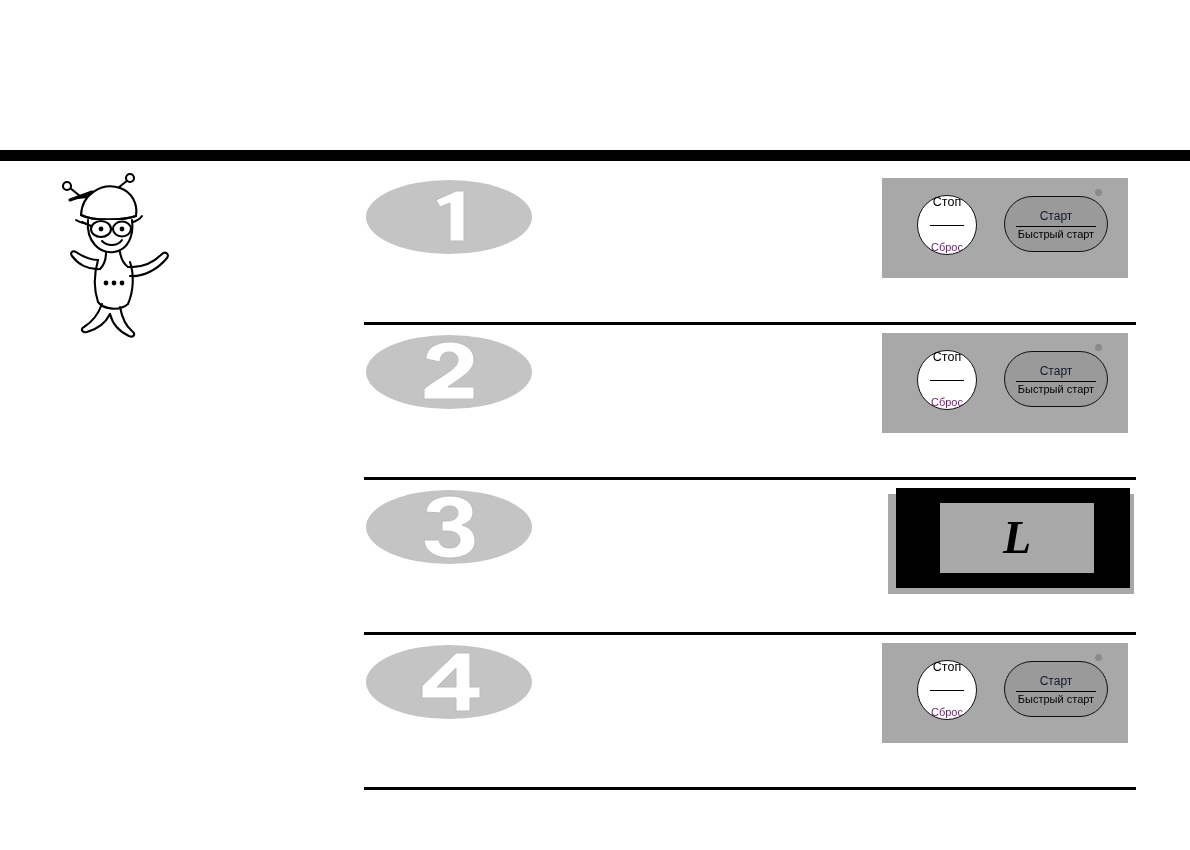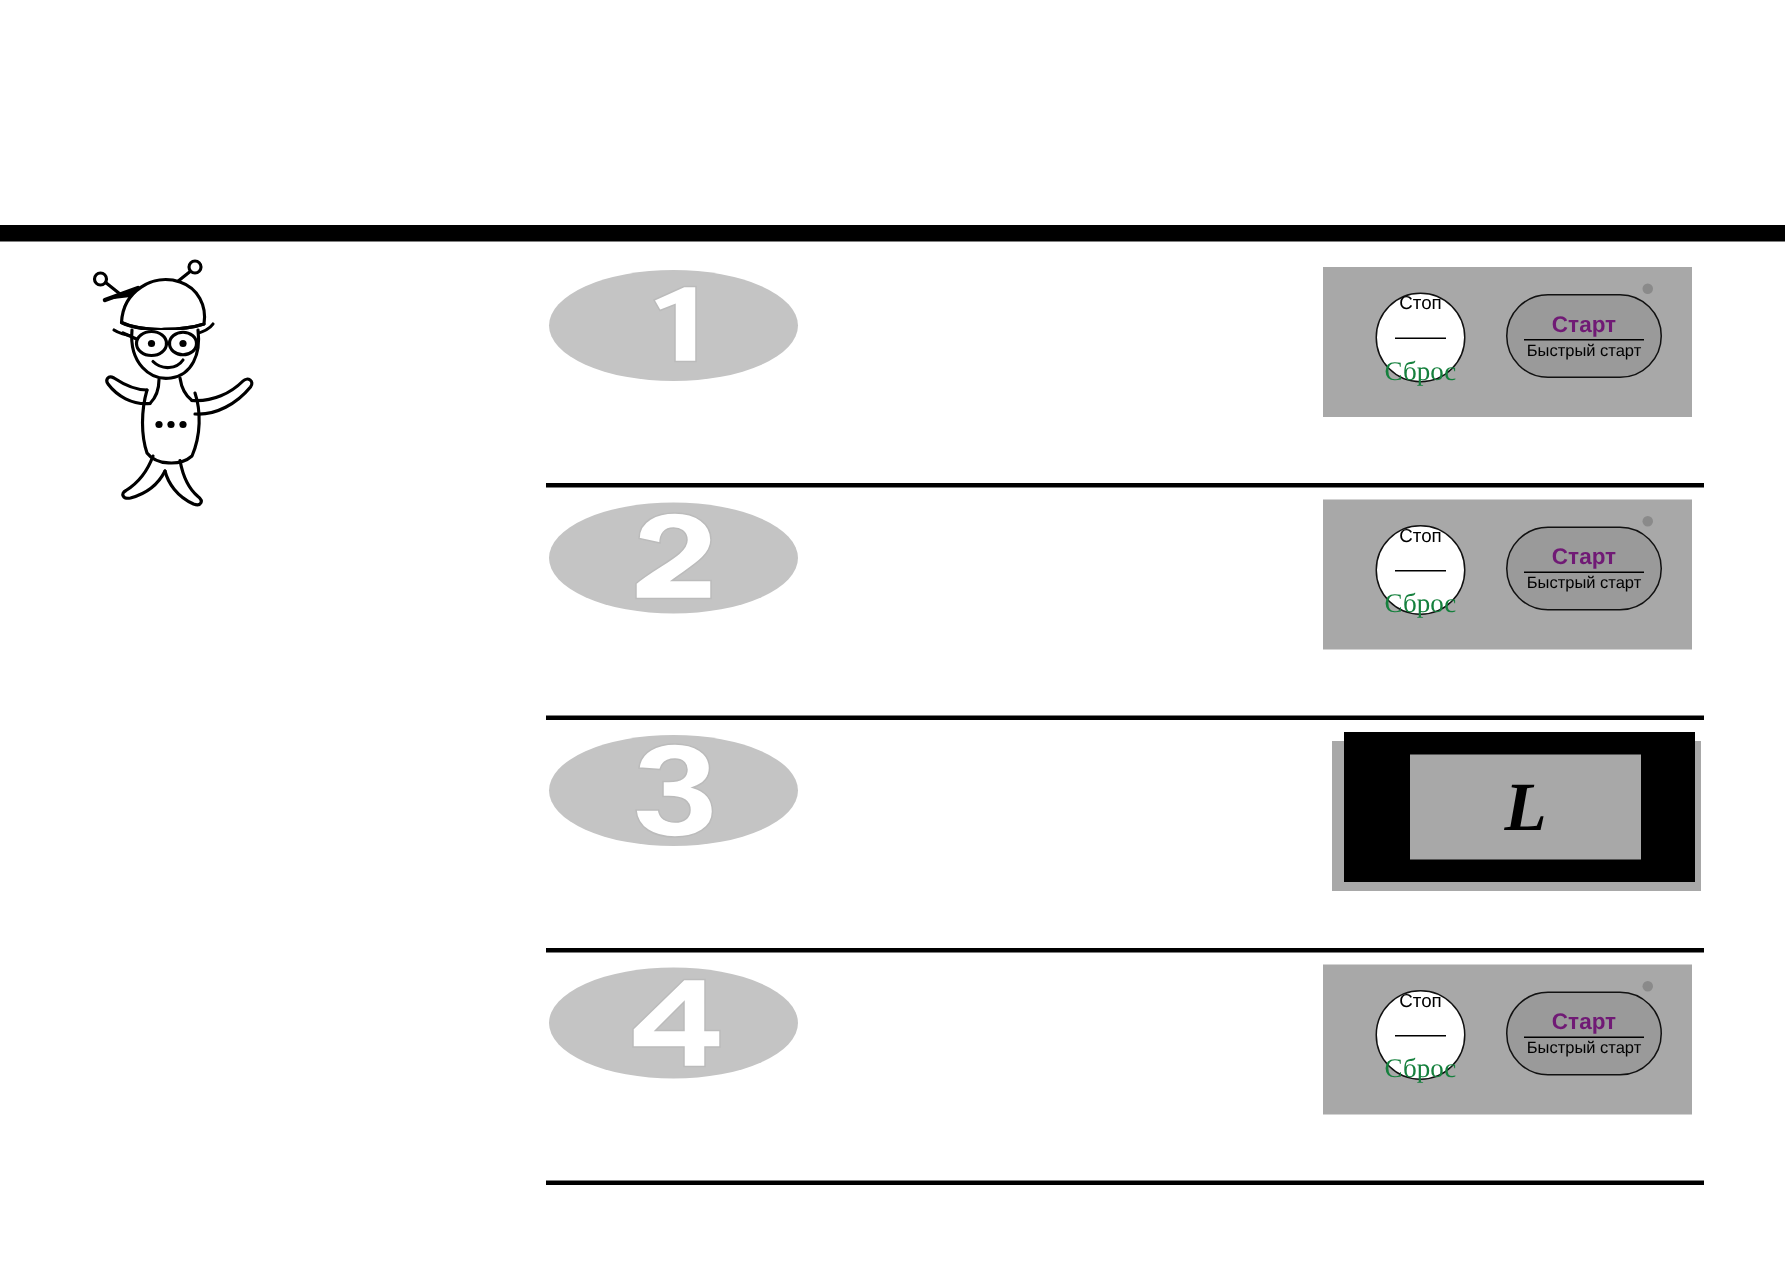--- a/index.html
+++ b/index.html
@@ -92,44 +92,43 @@
     color: #000000;
     line-height: 13px;
   }
   .btn-stop .divider {
     width: 34px;
     height: 1px;
     background: #000000;
     margin: 1px 0 1px 0;
   }
   .btn-stop .t2 {
-    font-size: 18px;
-    color: #15803d;
+    font-size: 11px;
+    color: #701a75;
     line-height: 13px;
-    font-family: Liberation Serif, serif;
   }
   .btn-start {
     position: absolute;
     left: 122px;
     top: 18px;
     width: 104px;
     height: 56px;
     border-radius: 28px;
     background: #9a9a9a;
     border: 1.5px solid #111111;
     box-sizing: border-box;
     display: flex;
     flex-direction: column;
     align-items: center;
     justify-content: center;
   }
   .btn-start .t1 {
-    font-size: 15px;
-    font-weight: bold;
-    color: #701a75;
+    font-size: 12px;
+    font-weight: normal;
+    color: #0f172a;
     line-height: 17px;
   }
   .btn-start .divider {
     width: 80px;
     height: 1.4px;
     background: #000000;
     margin: 1px 0 2px 0;
   }
   .btn-start .t2 {
     font-size: 11px;

